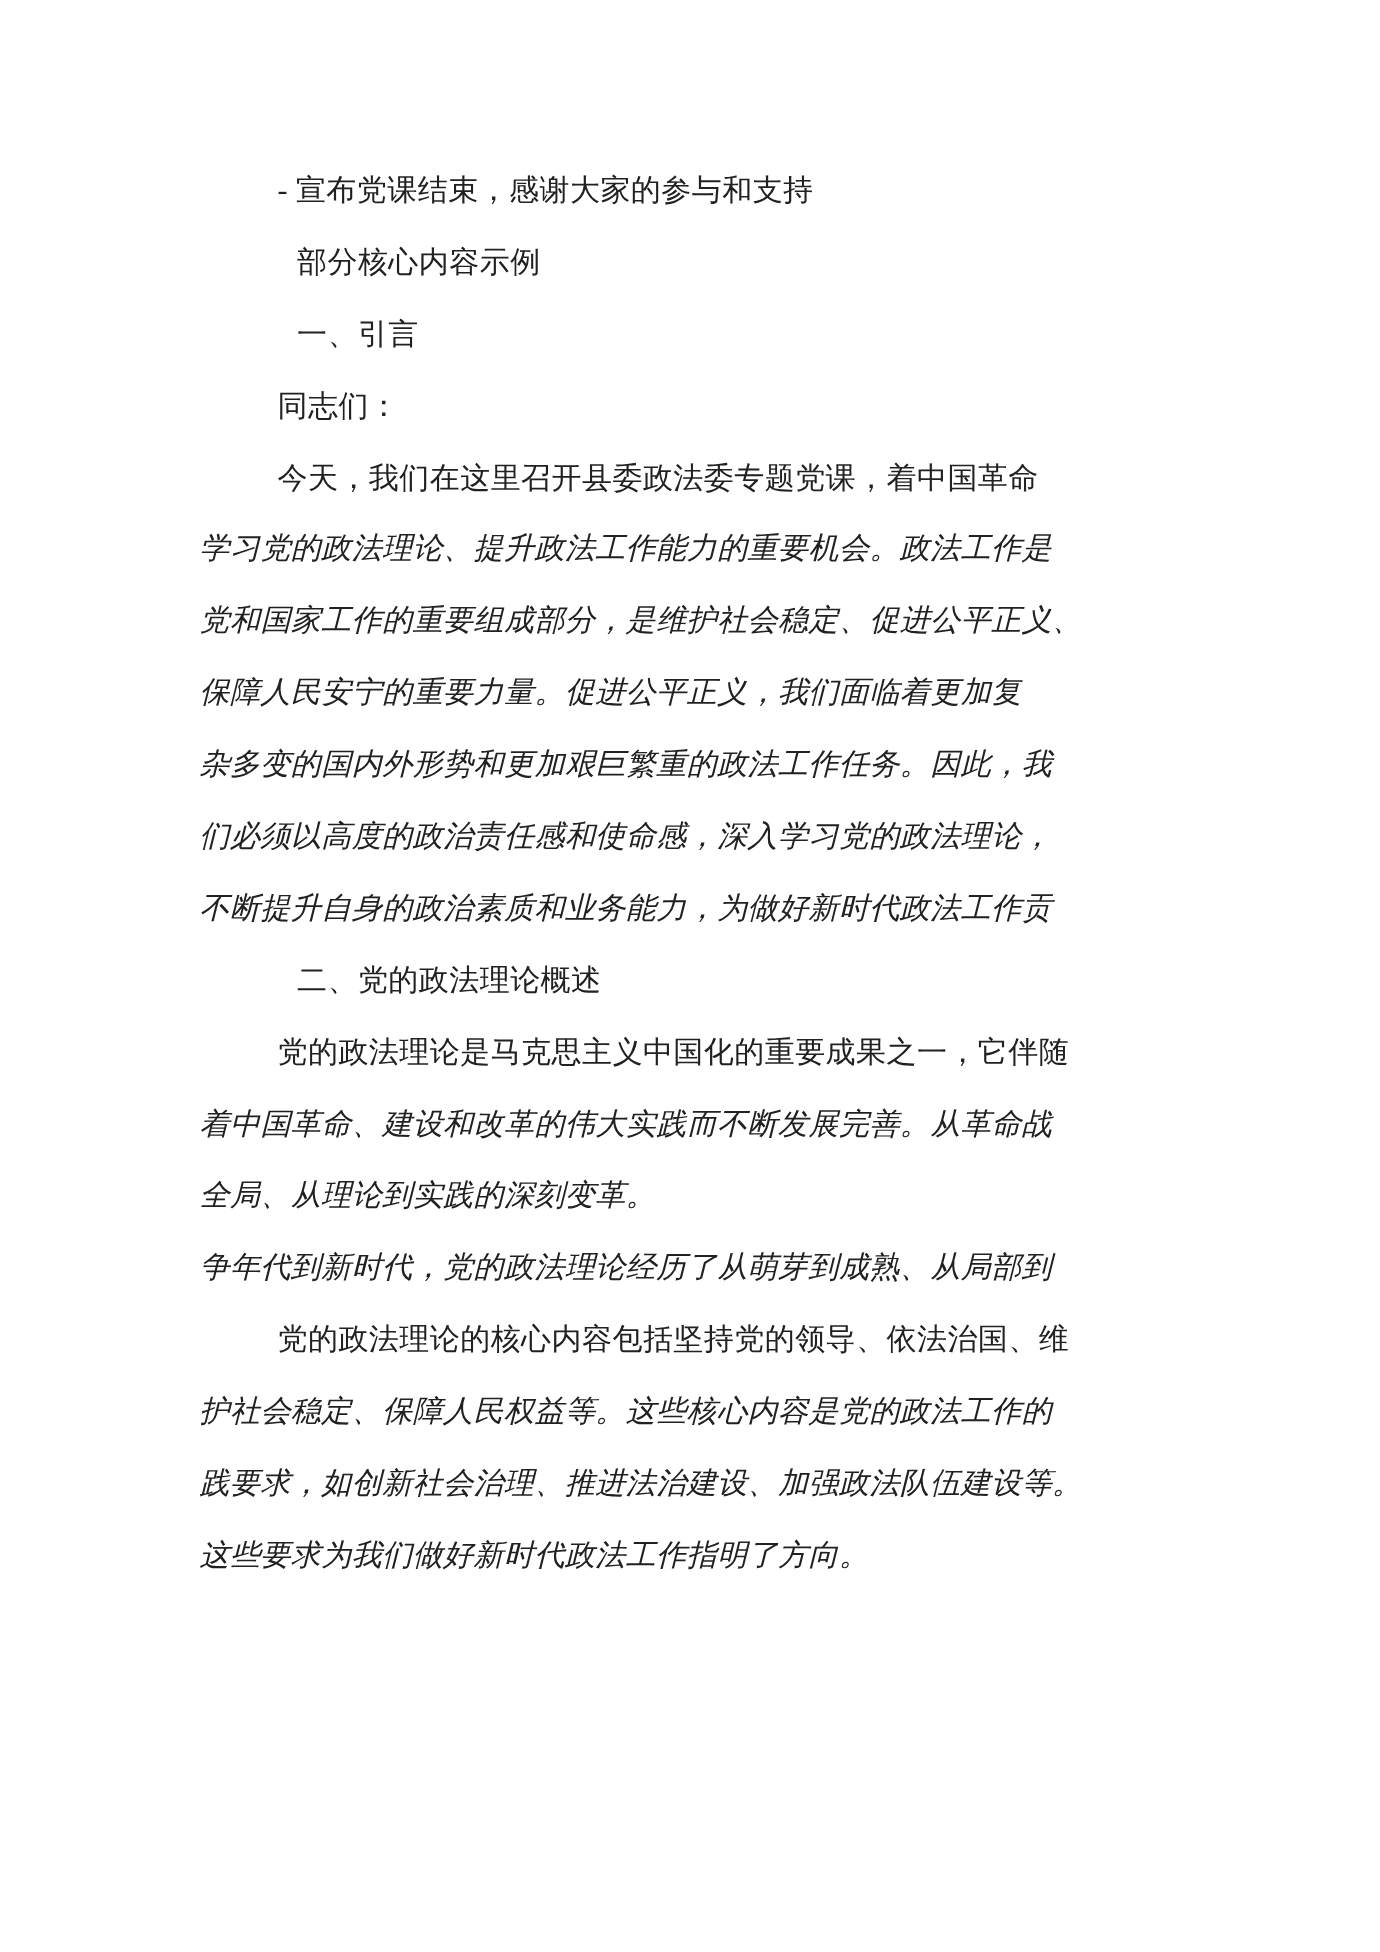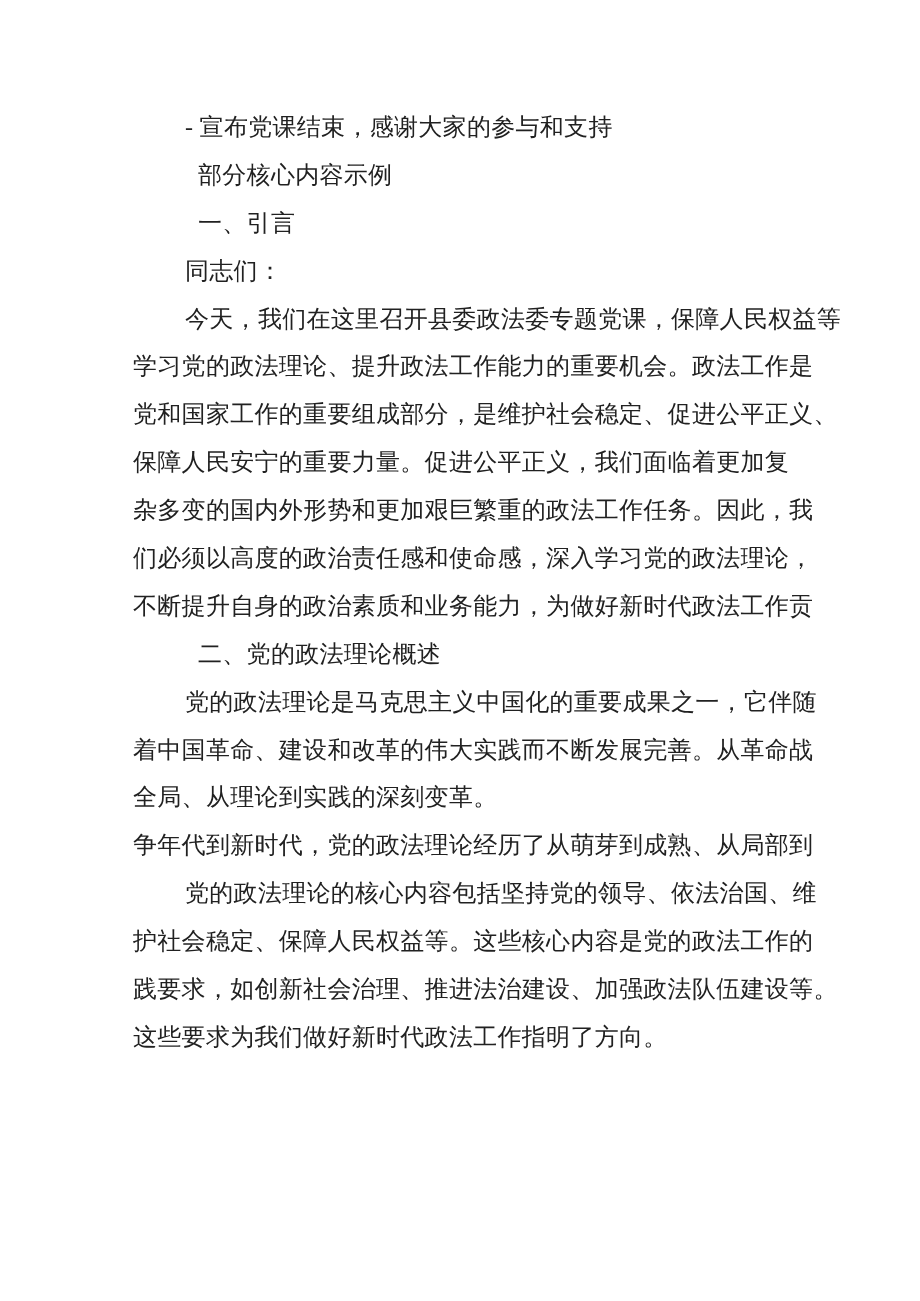--- a/index.html
+++ b/index.html
@@ -13,47 +13,47 @@
     height: 1301px;
     background: #ffffff;
     overflow: hidden;
   }
   .doc-text {
     position: absolute;
     left: 133px;
     top: 104px;
     width: 660px;
     font-family: "Liberation Serif", "DejaVu Serif", serif;
-    font-size: 24px;
+    font-size: 20px;
     line-height: 47.9px;
     color: #212121;
     letter-spacing: 0.3px;
     font-weight: 400;
   }
   .line {
     white-space: nowrap;
     height: 47.9px;
   }
   
   .ind-para { padding-left: 52px; }
   
   .ind-head { padding-left: 65px; }
   
-  .ind-none { padding-left: 0; }
+  .ind-none { padding-left: 0; font-style: italic; }
 </style>
 </head>
 <body>
 
 <div class="page">
   <div class="doc-text">
     <div class="line ind-para">- 宣布党课结束，感谢大家的参与和支持</div>
     <div class="line ind-head">部分核心内容示例</div>
     <div class="line ind-head">一、引言</div>
     <div class="line ind-para">同志们：</div>
-    <div class="line ind-para">今天，我们在这里召开县委政法委专题党课，保障人民权益等</div>
+    <div class="line ind-para">今天，我们在这里召开县委政法委专题党课，着中国革命</div>
     <div class="line ind-none">学习党的政法理论、提升政法工作能力的重要机会。政法工作是</div>
     <div class="line ind-none">党和国家工作的重要组成部分，是维护社会稳定、促进公平正义、</div>
     <div class="line ind-none">保障人民安宁的重要力量。促进公平正义，我们面临着更加复</div>
     <div class="line ind-none">杂多变的国内外形势和更加艰巨繁重的政法工作任务。因此，我</div>
     <div class="line ind-none">们必须以高度的政治责任感和使命感，深入学习党的政法理论，</div>
     <div class="line ind-none">不断提升自身的政治素质和业务能力，为做好新时代政法工作贡</div>
     <div class="line ind-head">二、党的政法理论概述</div>
     <div class="line ind-para">党的政法理论是马克思主义中国化的重要成果之一，它伴随</div>
     <div class="line ind-none">着中国革命、建设和改革的伟大实践而不断发展完善。从革命战</div>
     <div class="line ind-none">全局、从理论到实践的深刻变革。</div>

